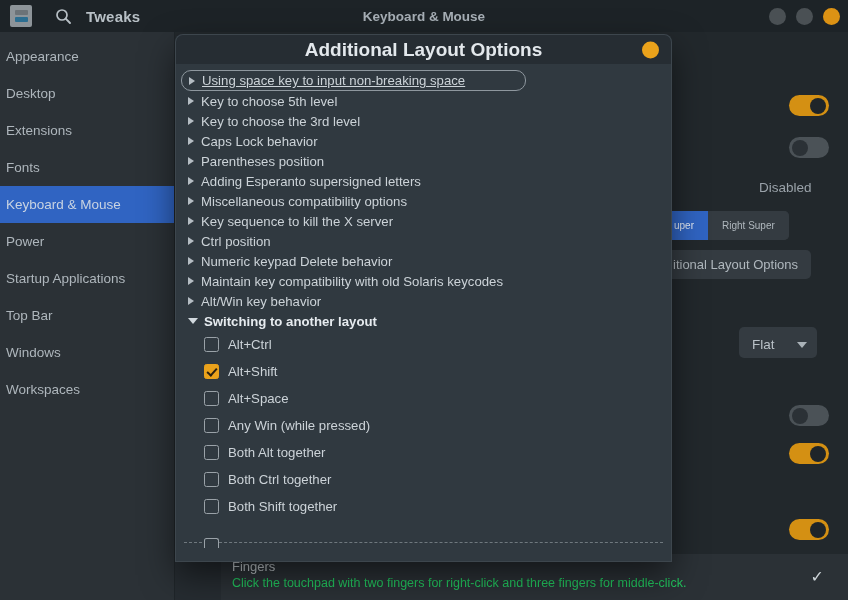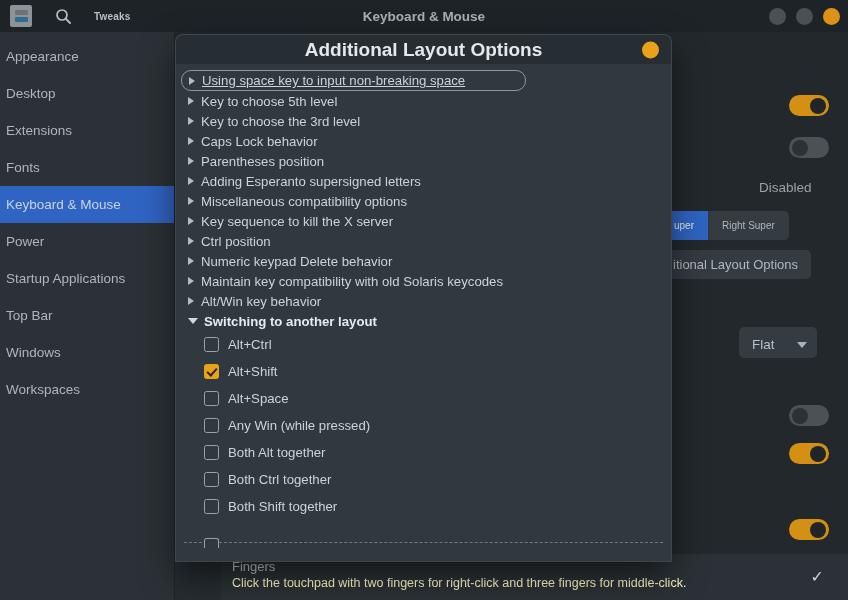--- a/index.html
+++ b/index.html
@@ -25,21 +25,21 @@
     align-items: center; gap: 2px;
   }
   .tb-app-icon i { display:block; width: 13px; height: 5px; background:#6c7378; border-radius:1px; }
   .tb-app-icon i.b { background:#2c6e91; }
   .tb-search {
     width: 34px; height: 26px; margin-left: 14px;
     display: flex; align-items: center; justify-content: center;
   }
   .tb-search svg { display:block; }
   .tb-tweaks {
-    margin-left: 14px; color: #b8c0c6; font-size: 10px; font-weight: bold;
+    margin-left: 6px; color: #b8c0c6; font-size: 15px; font-weight: bold;
     letter-spacing: .2px;
   }
   .tb-title {
     position: absolute; left: 0; right: 0; top: 0; height: 32px;
     display:flex; align-items:center; justify-content:center;
     color: #a7afb6; font-size: 13.5px; font-weight: bold; pointer-events:none;
   }
   .tb-controls {
     position:absolute; right: 8px; top: 0; height: 32px;
     display:flex; align-items:center; gap: 10px;
@@ -101,21 +101,21 @@
     padding: 4px 10px 0 13px; color:#b9c1c7; font-size:13.5px; gap:22px;
   }
   .caret { width:0;height:0;border-left:5px solid transparent;border-right:5px solid transparent;border-top:6px solid #aab2b8; }
 
   .fingers-row {
     position:absolute; left:0; bottom:0; width:673px; height:46px;
     background:#2b3136;
   }
   .fingers-strip { position:absolute; left:0; top:0; width:46px; height:46px; background:#262c31; }
   .fingers-title { position:absolute; left:57px; top:5px; color:#c3cace; font-size:13px; }
-  .fingers-sub { position:absolute; left:57px; top:22px; color:#fef9c3; font-size:12.5px; }
+  .fingers-sub { position:absolute; left:57px; top:22px; color:#22c55e; font-size:12.5px; }
   .fingers-check { position:absolute; right:24px; top:13px; color:#cfd6da; font-size:16px; }
 
   
   .dialog {
     position:absolute; left:176px; top:35px; width:495px; height:526px;
     background:#303940; border-radius:7px 7px 0 0;
     box-shadow: 0 0 0 1px #3d464d, 0 14px 34px rgba(0,0,0,.55);
     overflow:hidden;
   }
   .dlg-head {

